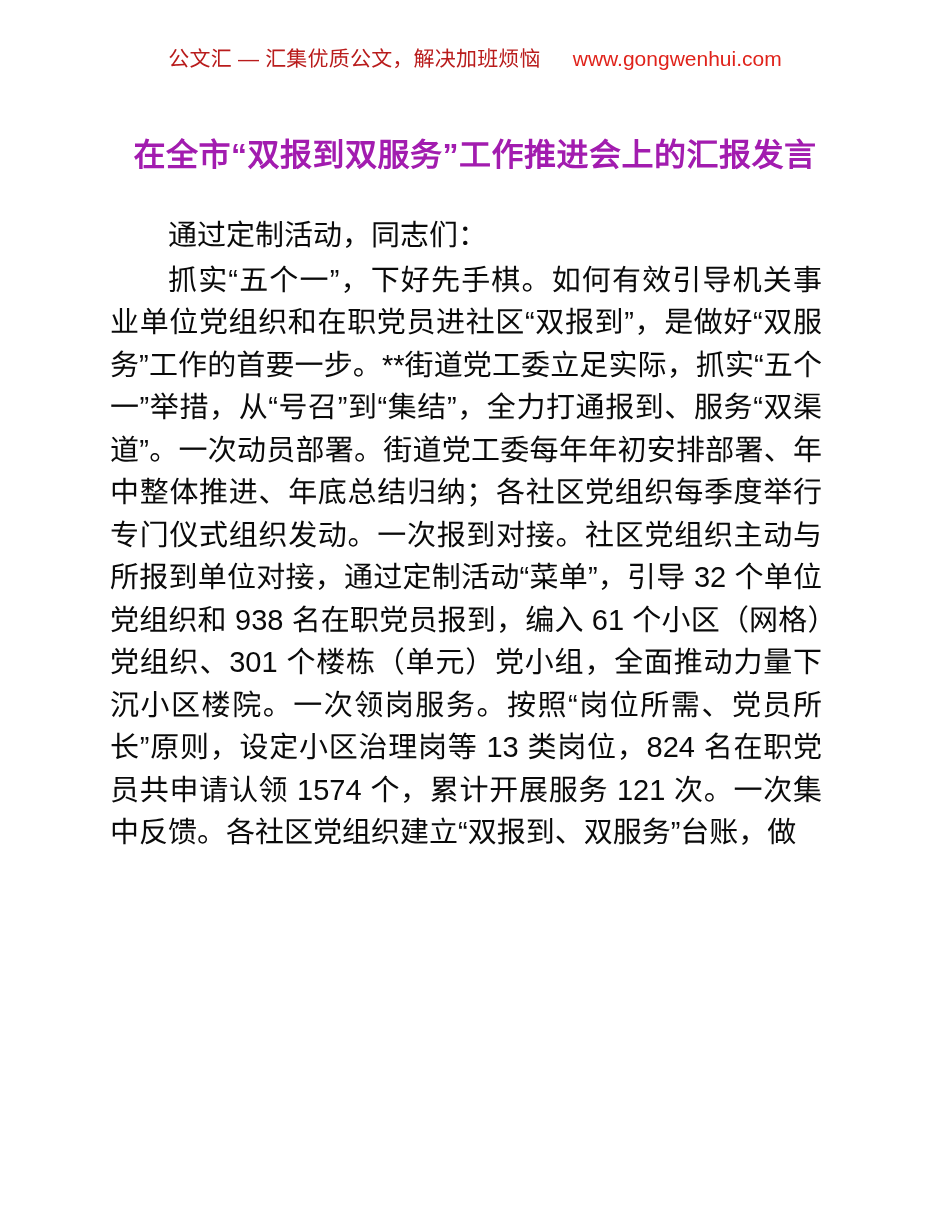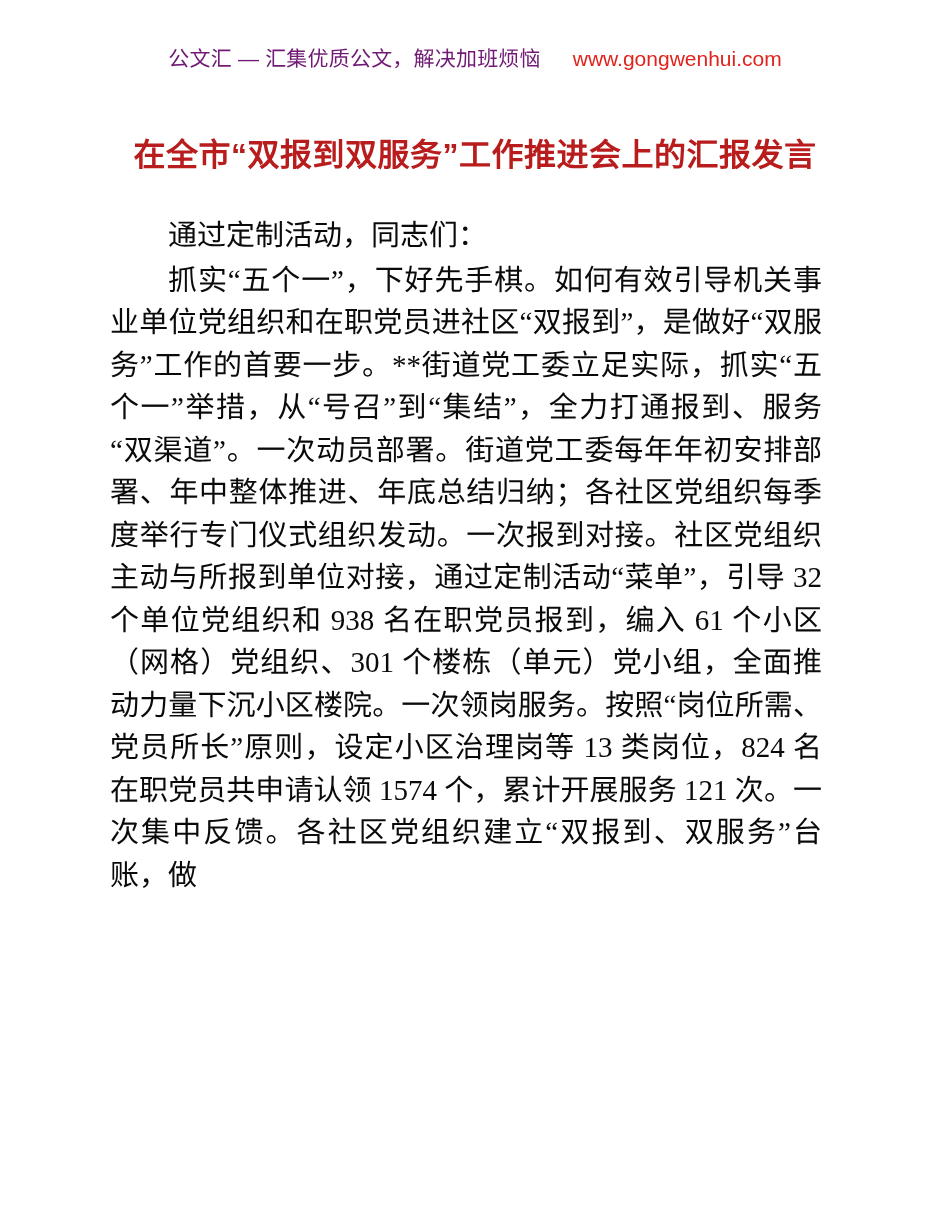--- a/index.html
+++ b/index.html
@@ -31,21 +31,21 @@
     top: 48px;
     left: 0;
     width: 950px;
     text-align: center;
     white-space: nowrap;
   }
   .site-header .wm {
     font-size: 21px;
     font-weight: 400;
     letter-spacing: 0.2px;
-    color: #701a75;
+    color: #b91c1c;
     line-height: 1;
   }
   .site-header .wm-url {
     font-size: 21px;
     font-weight: 400;
     color: #e0231b;
     line-height: 1;
     padding-left: 6px;
     margin-left: 26px;
   }
@@ -54,21 +54,21 @@
   .doc-title {
     position: absolute;
     top: 112px;
     left: 105px;
     width: 740px;
     text-align: center;
     font-size: 32px;
     font-weight: bold;
     line-height: 44px;
     letter-spacing: 0.5px;
-    color: #b91c1c;
+    color: #a21caf;
   }
 
   
   .doc-body {
     position: absolute;
     top: 214px;
     left: 110px;
     width: 712px;
   }
   .para {
@@ -77,21 +77,20 @@
     text-align: justify;
     text-justify: inter-ideograph;
     text-indent: 2em;
     margin: 0 0 2px 0;
     color: #0a0a0a;
     word-break: break-all;
     letter-spacing: 0px;
   }
   .para.tight {
     margin-bottom: 8px;
-    font-family: Liberation Serif, serif;
   }
 </style>
 </head>
 <body>
 
 <div class="page">
 
   <div class="site-header">
     <span class="wm">公文汇 — 汇集优质公文，解决加班烦恼</span><span class="wm-url">www.gongwenhui.com</span>
   </div>

